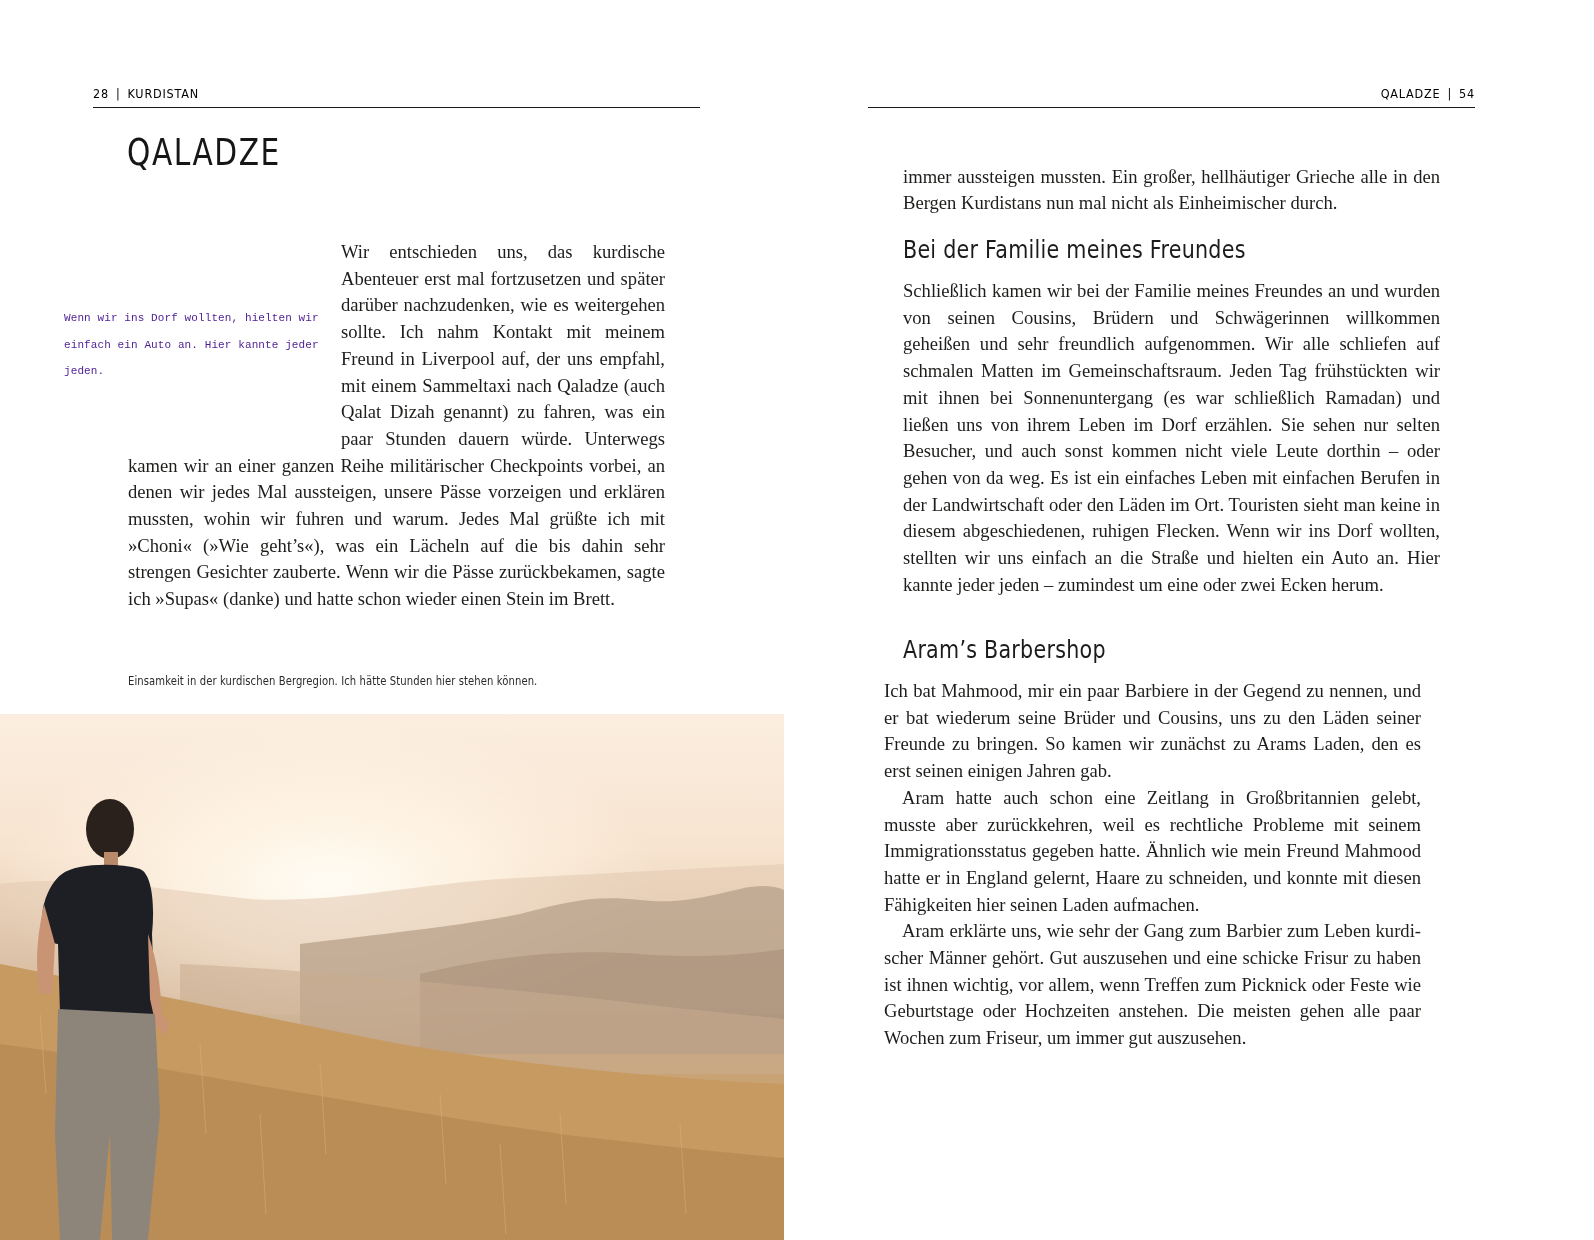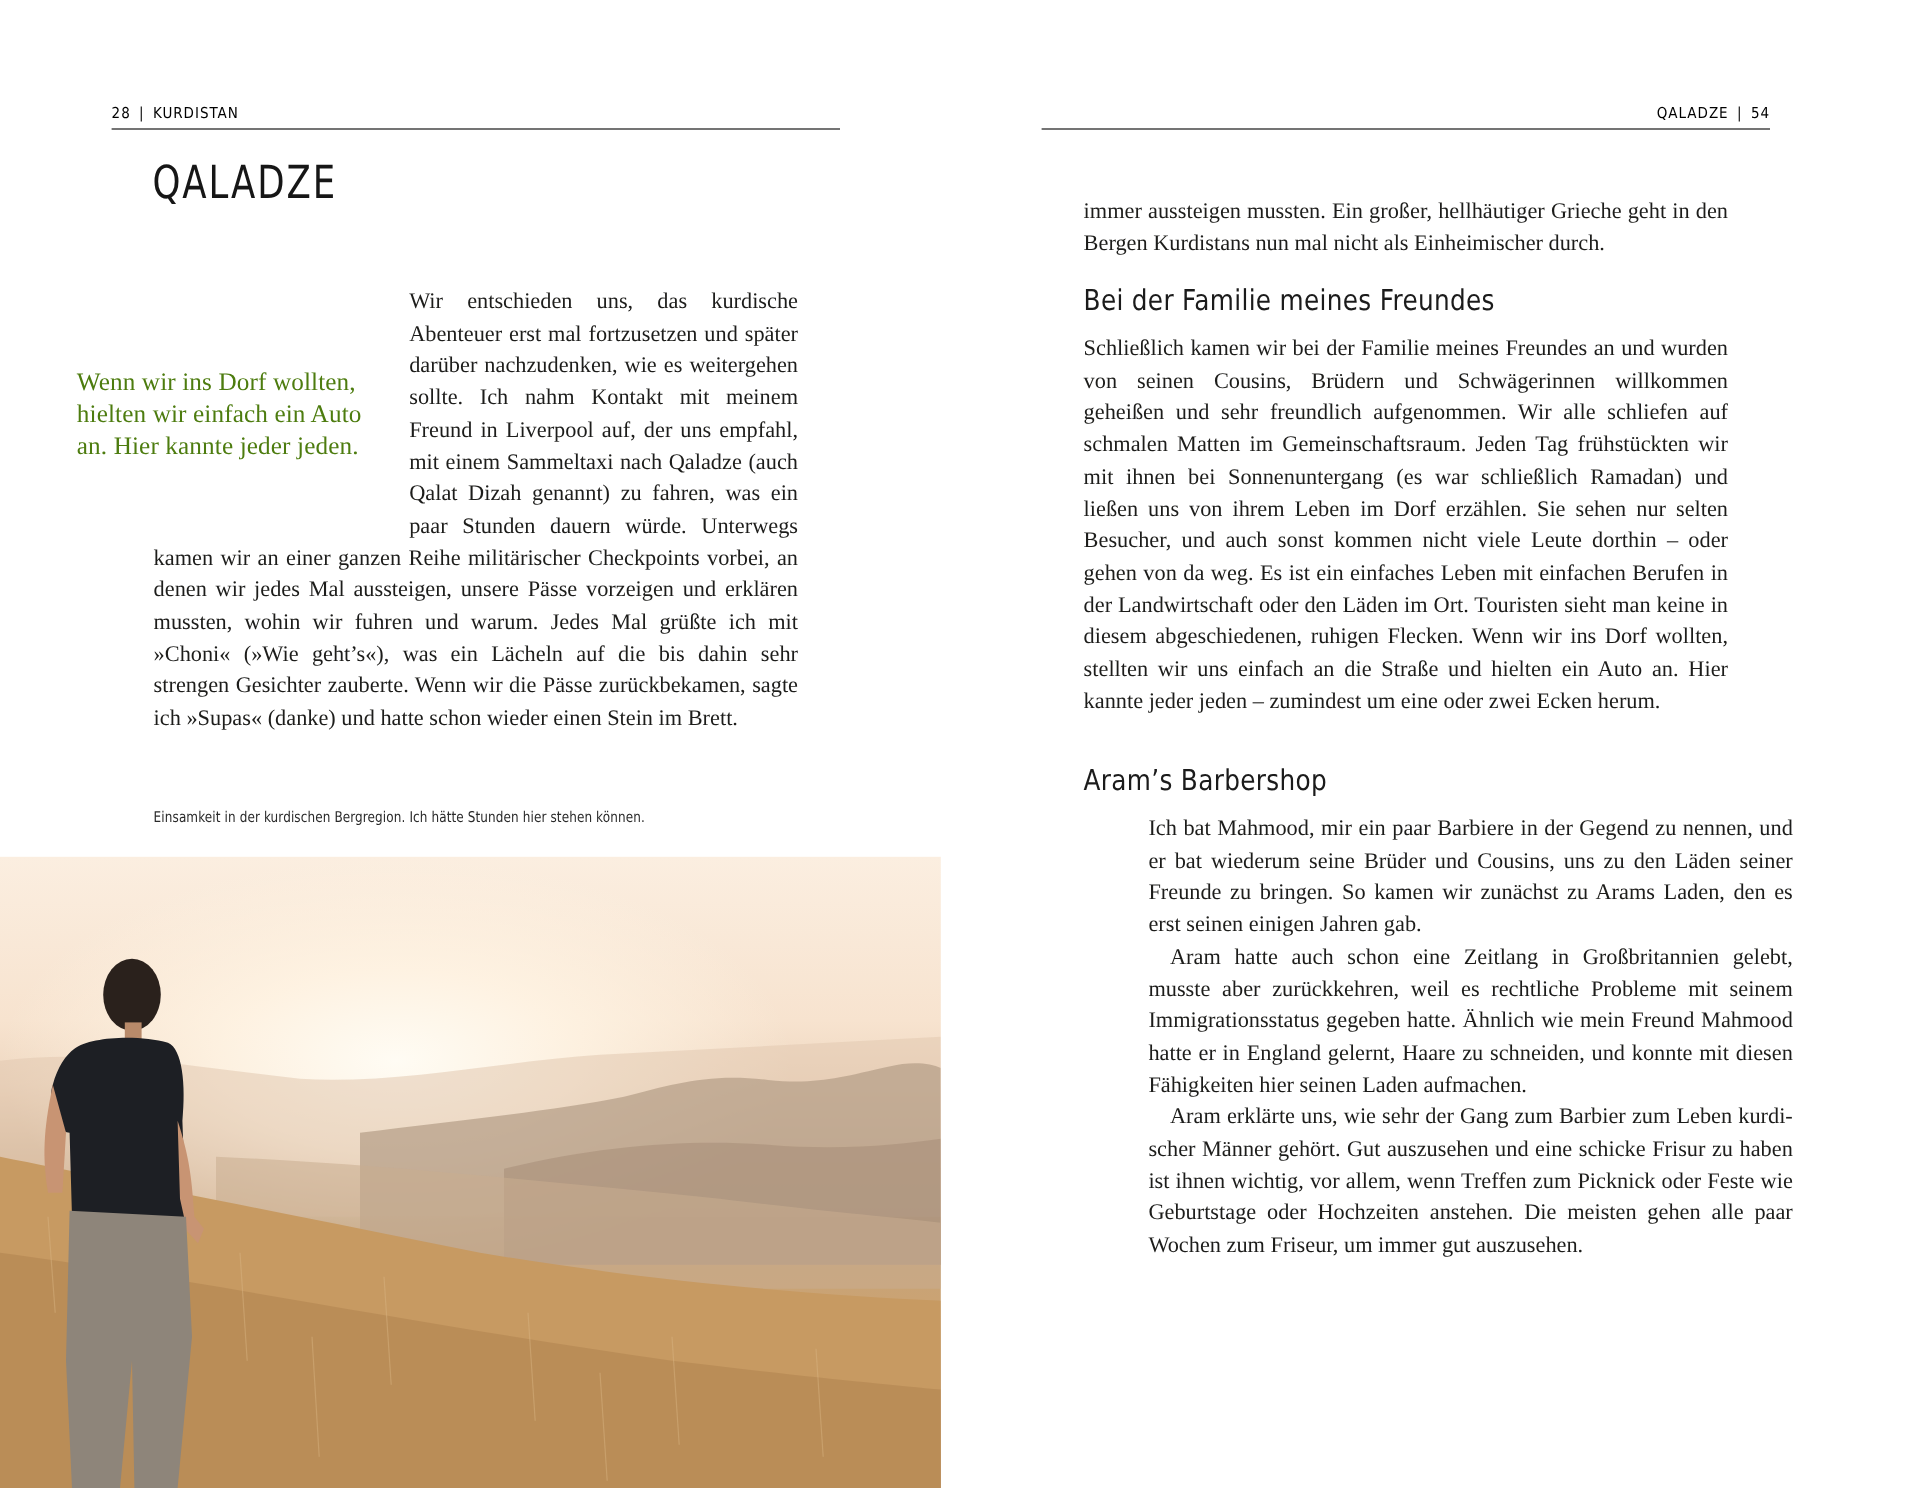--- a/index.html
+++ b/index.html
@@ -31,22 +31,22 @@
       text-align: justify; hyphens: manual;
     }
     .body-text p { margin: 0; }
     .body-text p.indent { text-indent: 18px; }
 
     .left-col { position: absolute; left: 128px; top: 199px; width: 537px; margin-top: 40px; }
     .float-gap { float: left; width: 213px; height: 107px; margin-top: 80px; }
 
     .pull-quote {
       position: absolute; left: 64px; top: 305px; width: 260px;
-      font-family: Liberation Serif, serif; font-size: 21px;
-      line-height: 26.7px; color: #4d7c0f; letter-spacing: 0.1px;
+      font-family: Liberation Mono, monospace; font-size: 11px;
+      line-height: 26.7px; color: #4c1d95; letter-spacing: 0.1px;
     }
 
     .caption {
       position: absolute; left: 128px; top: 673px;
       font-family: "DejaVu Sans Condensed", "DejaVu Sans", sans-serif;
       font-size: 12.4px; color: #2a2a2a; letter-spacing: 0.1px;
       transform: scaleX(0.9); transform-origin: left center; white-space: nowrap;
     }
 
     .photo {
@@ -61,21 +61,21 @@
     }
     .subhead {
       font-family: "DejaVu Sans", sans-serif; font-size: 24px; color: #1b1b1b;
       margin: 0; font-weight: normal; letter-spacing: 0.3px;
       transform: scaleX(0.86); transform-origin: left center; white-space: nowrap;
     }
     .sub1 { position: absolute; left: 903px; top: 236px; }
     .sub2 { position: absolute; left: 903px; top: 636px; }
     .right-p1 { position: absolute; left: 903px; top: 145px; width: 537px; }
     .right-p2 { position: absolute; left: 903px; top: 278px; width: 537px; }
-    .right-p3 { position: absolute; left: 957px; top: 678px; width: 537px; }
+    .right-p3 { position: absolute; left: 884px; top: 678px; width: 537px; }
   </style>
 </head>
 <body>
 
 <div class="running-head left">
   <span>28</span><span class="sep">|</span><span>KURDISTAN</span>
 </div>
 
 <h1 class="chapter-title">QALADZE</h1>
 
@@ -119,21 +119,21 @@
       <path d="M148,220 C158,250 160,270 162,300 L170,310 L165,322 L156,312 L150,285 Z" fill="#c89473"></path>
       <path d="M58,295 L155,300 L160,400 L148,526 L112,526 L110,420 L100,526 L60,526 L55,420 Z" fill="#8e857a"></path>
     </g>
   </svg>
 </div>
 
 <div class="running-head right">
   <span>QALADZE</span><span class="sep">|</span><span>54</span>
 </div>
 
-<p class="body-text right-p1">immer aussteigen mussten. Ein großer, hellhäutiger Grieche geht in den Bergen Kurdistans nun mal nicht als Einheimischer durch.</p>
+<p class="body-text right-p1">immer aussteigen mussten. Ein großer, hellhäutiger Grieche alle in den Bergen Kurdistans nun mal nicht als Einheimischer durch.</p>
 
 <h2 class="subhead sub1">Bei der Familie meines Freundes</h2>
 <div class="body-text right-p2">
   <p>Schließlich kamen wir bei der Familie meines Freundes an und wurden von seinen Cousins, Brüdern und Schwägerinnen willkommen geheißen und sehr freundlich aufgenommen. Wir alle schliefen auf schmalen Mat­ten im Gemeinschaftsraum. Jeden Tag frühstückten wir mit ihnen bei Sonnenuntergang (es war schließlich Ramadan) und ließen uns von ihrem Leben im Dorf erzählen. Sie sehen nur selten Besucher, und auch sonst kommen nicht viele Leute dorthin – oder gehen von da weg. Es ist ein einfaches Leben mit einfachen Berufen in der Landwirtschaft oder den Läden im Ort. Touristen sieht man keine in diesem abgeschiedenen, ruhigen Flecken. Wenn wir ins Dorf wollten, stellten wir uns einfach an die Straße und hielten ein Auto an. Hier kannte jeder jeden – zumindest um eine oder zwei Ecken herum.</p>
 </div>
 
 <h2 class="subhead sub2">Aram’s Barbershop</h2>
 <div class="body-text right-p3">
   <p>Ich bat Mahmood, mir ein paar Barbiere in der Gegend zu nennen, und er bat wiederum seine Brüder und Cousins, uns zu den Läden seiner Freunde zu bringen. So kamen wir zunächst zu Arams Laden, den es erst seinen einigen Jahren gab.</p>
   <p class="indent">Aram hatte auch schon eine Zeitlang in Großbritannien gelebt, musste aber zurückkehren, weil es rechtliche Probleme mit seinem Immigra­tionsstatus gegeben hatte. Ähnlich wie mein Freund Mahmood hatte er in England gelernt, Haare zu schneiden, und konnte mit diesen Fähig­keiten hier seinen Laden aufmachen.</p>

